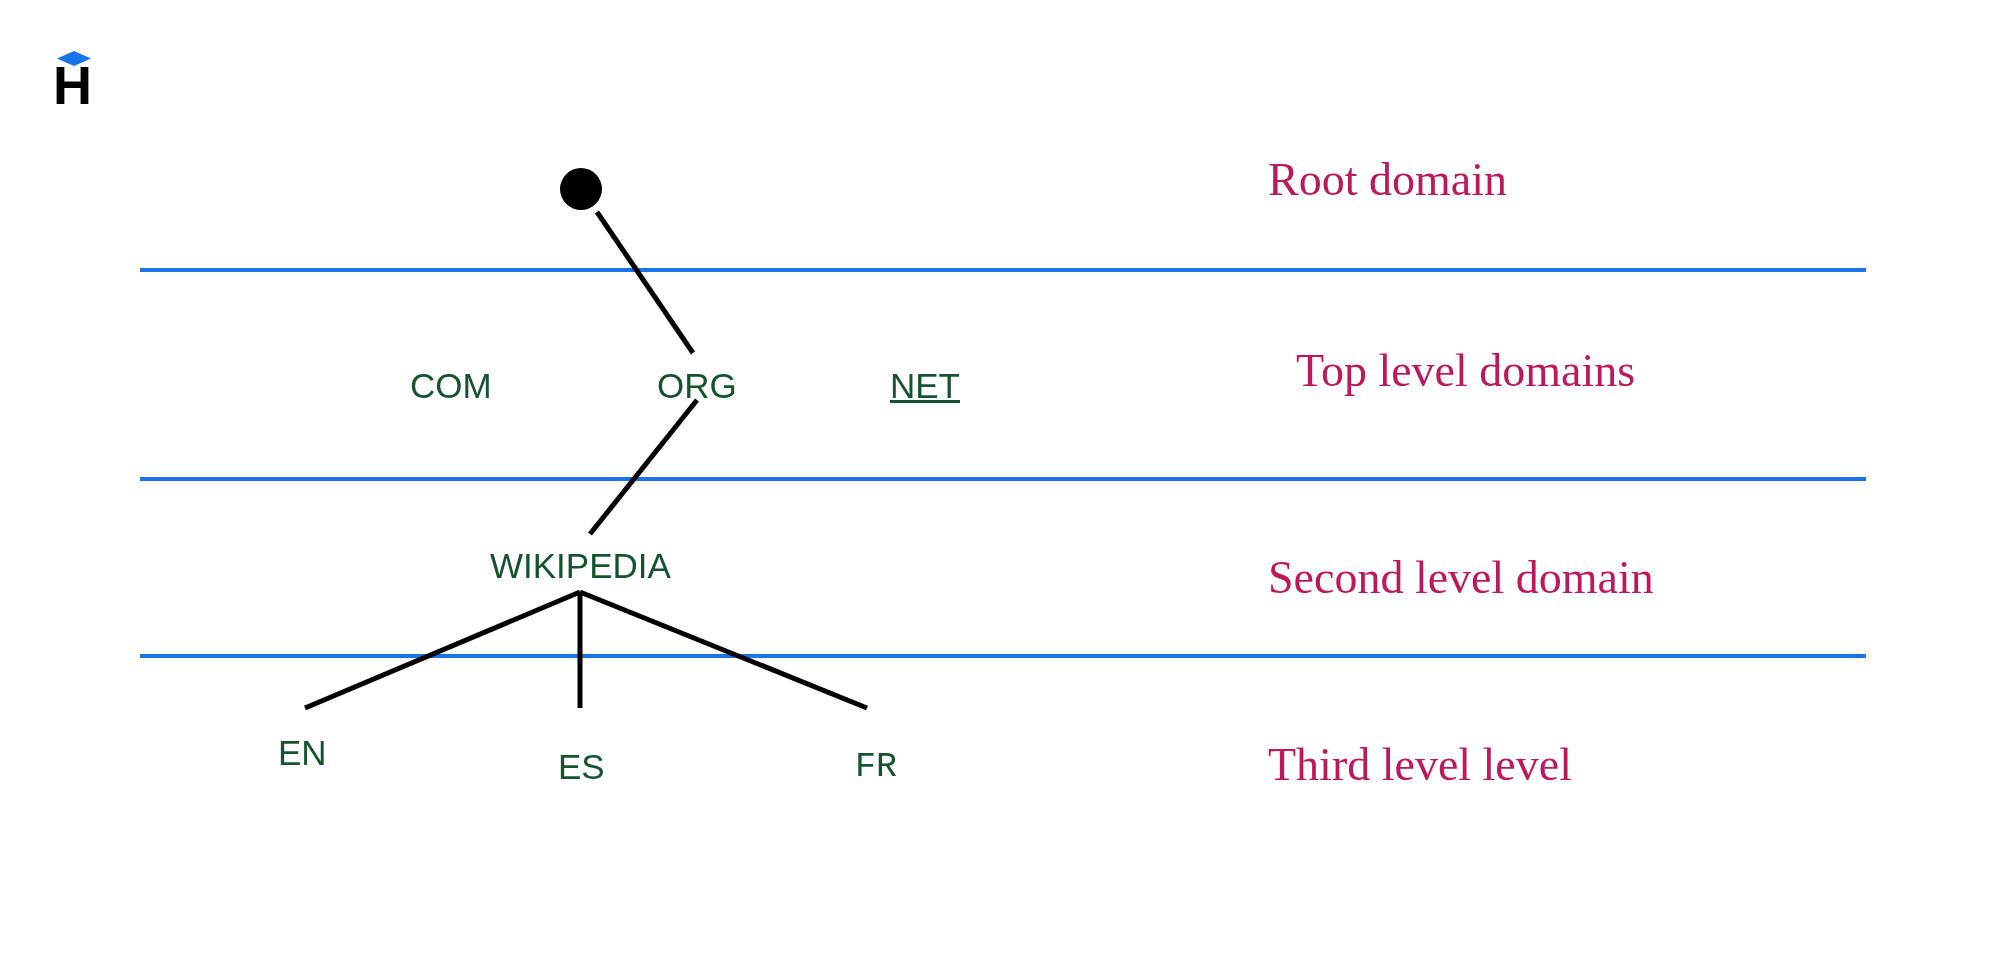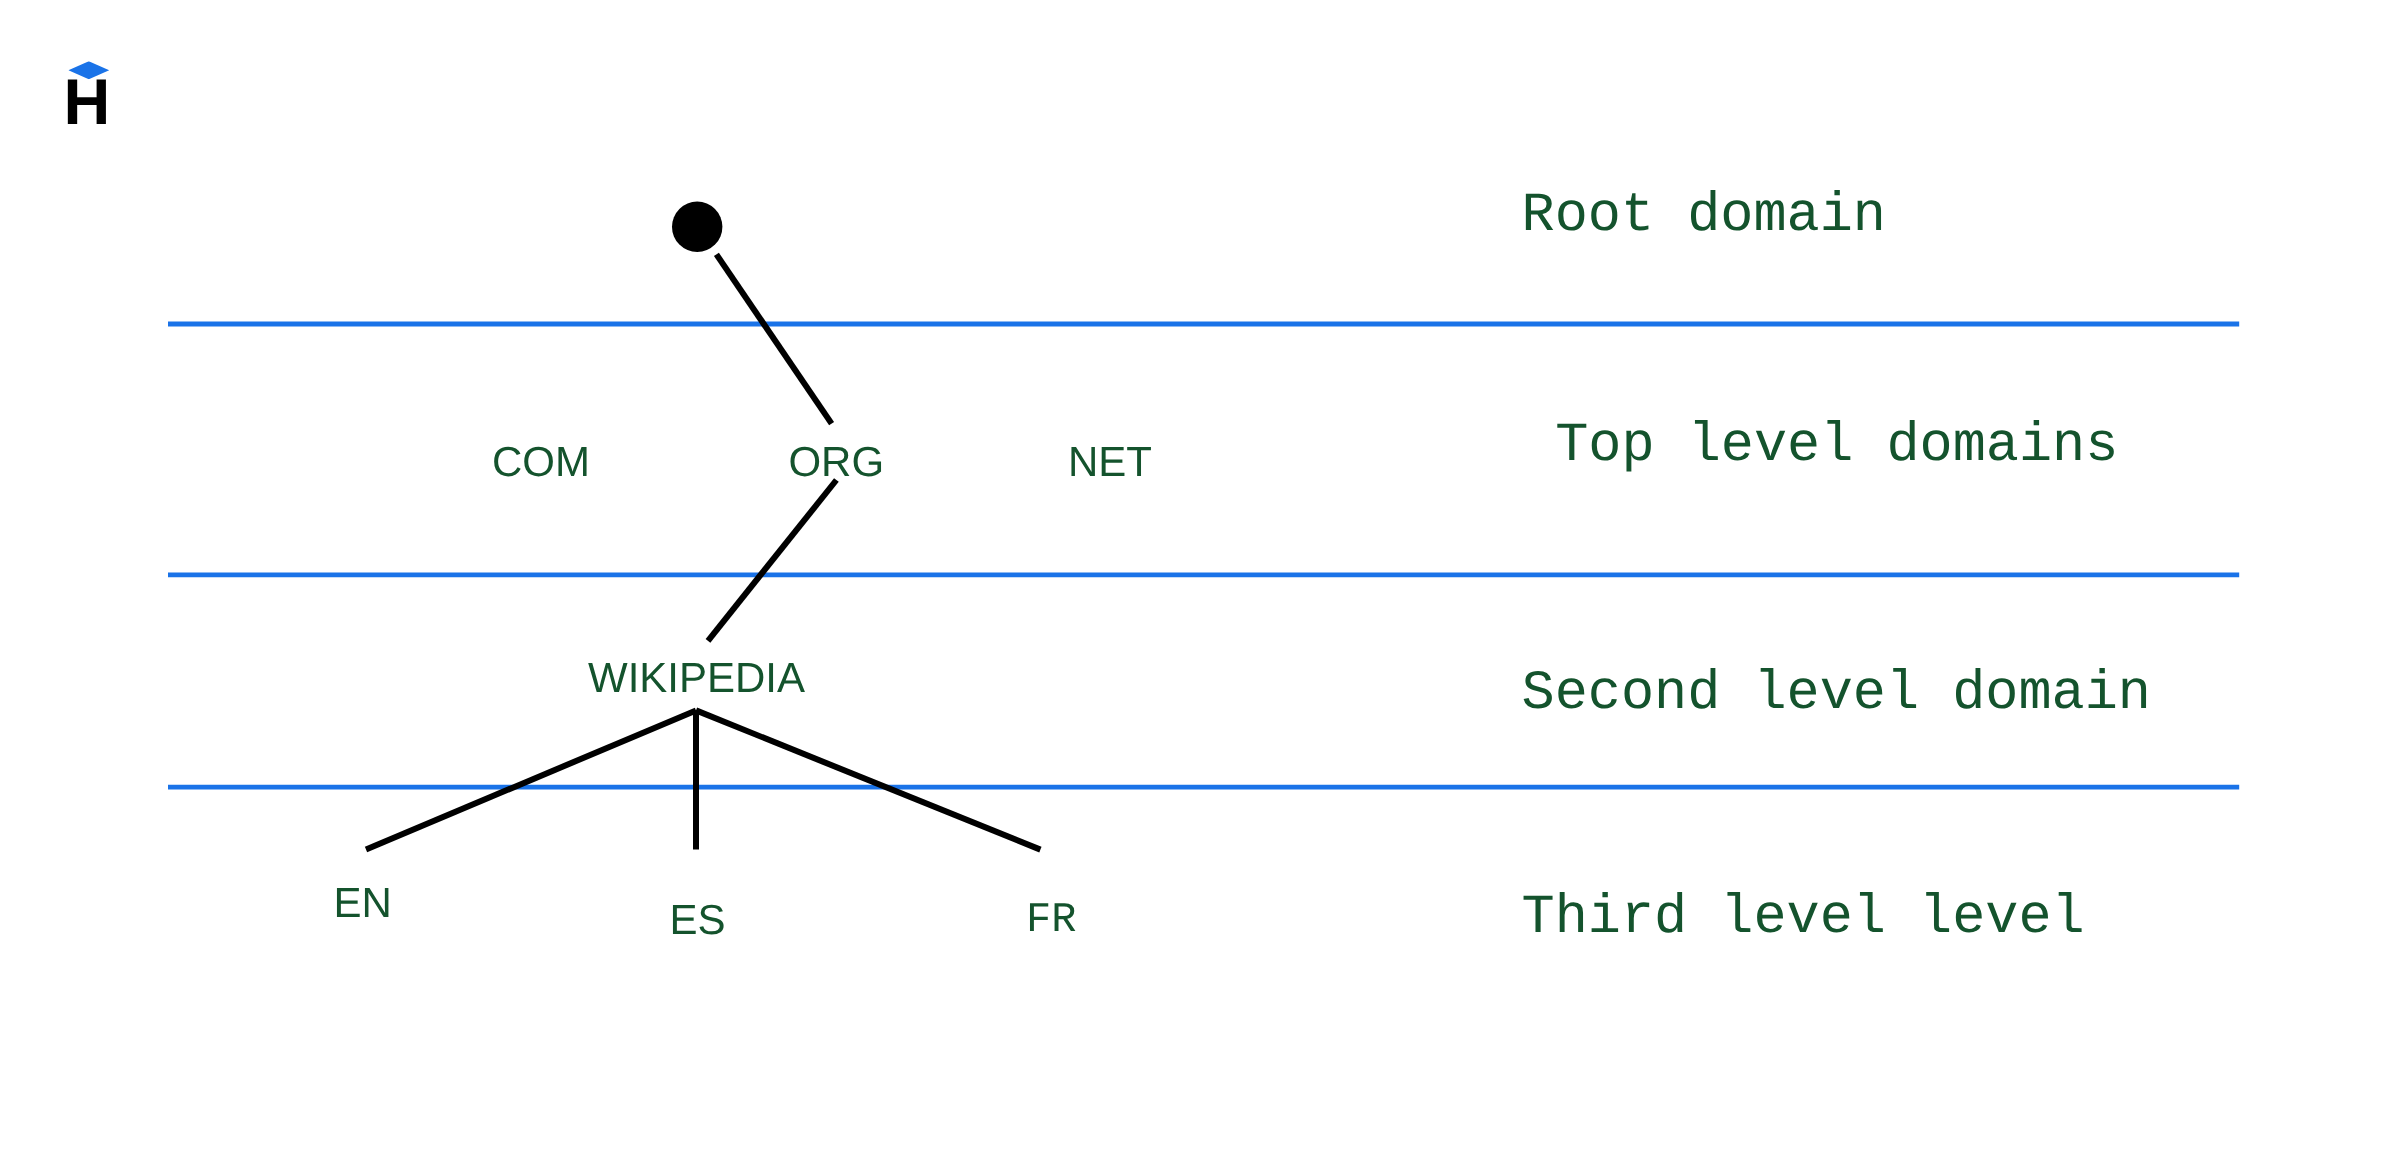--- a/index.html
+++ b/index.html
@@ -52,25 +52,25 @@
     position: absolute;
     font-family: "Liberation Sans", sans-serif;
     font-size: 35px;
     font-weight: 400;
     line-height: 35px;
     color: #14532d;
     white-space: nowrap;
   }
   .level-label {
     position: absolute;
-    font-family: Liberation Mono, monospace;
+    font-family: Liberation Serif, serif;
     font-size: 46px;
     font-weight: 400;
     line-height: 46px;
-    color: #14532d;
+    color: #be185d;
     white-space: nowrap;
   }
 </style>
 </head>
 <body>
 
 <div class="logo">
   <svg class="logo-diamond" viewBox="0 0 34 15">
     <polygon points="17,0 34,7.5 17,15 0,7.5" fill="#1a73e8"></polygon>
   </svg>
@@ -90,21 +90,21 @@
       <line x1="580" y1="592" x2="580" y2="708" stroke="#000000" stroke-width="5" stroke-linecap="butt"></line>
       <line x1="580" y1="592" x2="867" y2="708" stroke="#000000" stroke-width="5" stroke-linecap="butt"></line>
     </g>
   <g id="rootnode">
       <circle cx="581" cy="189" r="21" fill="#000000"></circle>
     </g>
 </svg>
 
 <div class="tree-label" style="left:410px; top:368px;">COM</div>
 <div class="tree-label" style="left:657px; top:368px;">ORG</div>
-<div class="tree-label" style="left:890px; top:368px;">NET</div>
+<div class="tree-label" style="left:890px; top:368px;text-decoration:underline;">NET</div>
 
 <div class="tree-label" style="left:490px; top:548px;text-align:right;">WIKIPEDIA</div>
 
 <div class="tree-label" style="left:278px; top:735px;">EN</div>
 <div class="tree-label" style="left:558px; top:749px;">ES</div>
 <div class="tree-label" style="left:855px; top:750px;font-family:Liberation Mono, monospace;">FR</div>
 
 <div class="level-label" style="left:1268px; top:157px;">Root domain</div>
 <div class="level-label" style="left:1268px; top:348px;margin-left:28px;">Top level domains</div>
 <div class="level-label" style="left:1268px; top:555px;">Second level domain</div>

